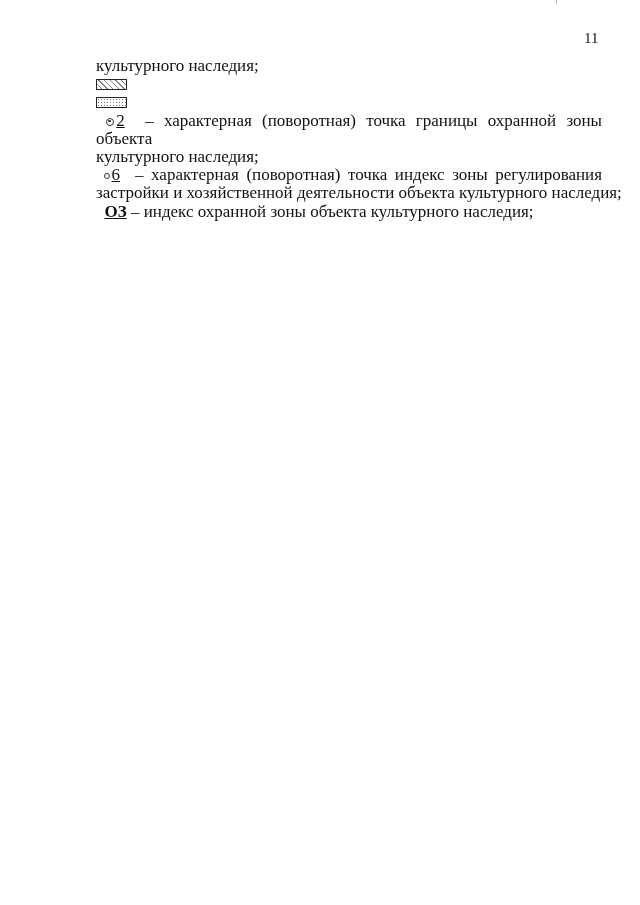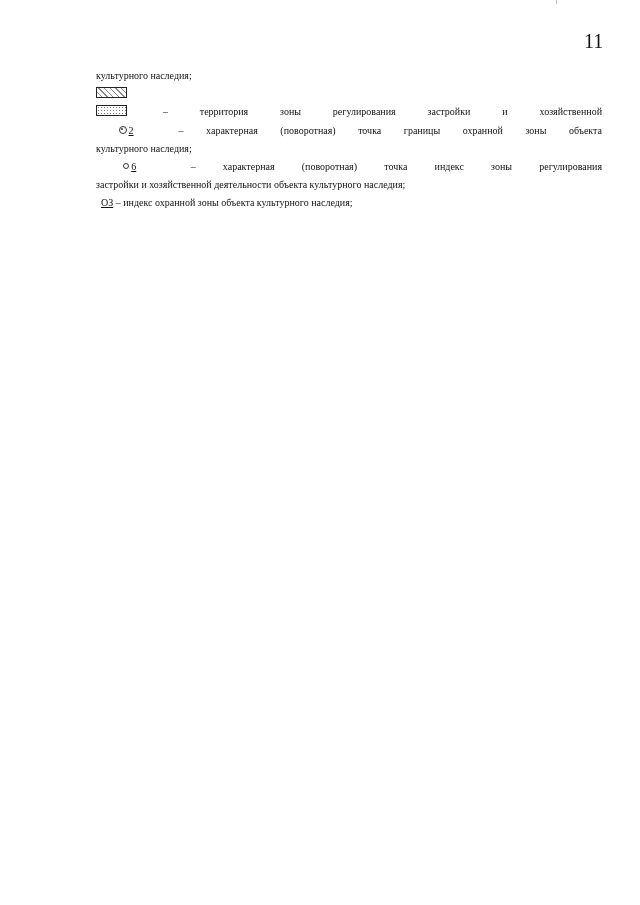--- a/index.html
+++ b/index.html
@@ -1,47 +1,46 @@
 <!DOCTYPE html>
 <html><head>
   <meta charset="utf-8">
   <style>
     html, body { margin: 0; padding: 0; background: #ffffff; }
     body { width: 640px; height: 905px; position: relative; overflow: hidden;
       font-family: "Liberation Serif", serif; color: #111; }
-    .page-num { position: absolute; top: 30px; left: 584px; font-size: 20px; }
+    .page-num { position: absolute; top: 30px; left: 584px; font-size: 15px; }
     .tick { position: absolute; top: 0; left: 556px; width: 1px; height: 4px; background: #bbb; }
-    .content { position: absolute; top: 67px; left: 96px; width: 506px; font-size: 10px; line-height: 18.2px; }
+    .content { position: absolute; top: 57px; left: 96px; width: 506px; font-size: 17px; line-height: 18.2px; }
     .line { display: block; white-space: nowrap; }
     .just { text-align: justify; text-align-last: justify; white-space: normal; }
     .swatch { display: inline-block; width: 31px; height: 11px; border: 1px solid #222; vertical-align: -1px; margin-right: 4px; box-sizing: border-box; }
     .hatch { background: repeating-linear-gradient(45deg, #fff 0 3px, #888 3px 4px); }
     .dots { background-color: #fff; background-image: radial-gradient(#777 0.7px, transparent 0.9px); background-size: 3px 3px; }
     .pt-double { display: inline-block; width: 8px; height: 8px; border: 1.5px solid #333; border-radius: 50%; box-sizing: border-box; position: relative; vertical-align: 0px; }
     .pt-double::after { content: ""; position: absolute; left: 1.2px; top: 1.2px; width: 2.6px; height: 2.6px; background: #333; border-radius: 50%; }
     .pt-single { display: inline-block; width: 6px; height: 6px; border: 1.5px solid #333; border-radius: 50%; box-sizing: border-box; vertical-align: 1px; }
     .num { text-decoration: underline; margin-left: 2px; }
-    .idx { font-weight: normal; text-decoration: underline; }
+    .idx { font-weight: bold; text-decoration: underline; }
   </style>
 </head>
 <body>
 
 <div class="tick"></div>
 <div class="page-num">11</div>
 
 <div class="content">
   <span class="line">культурного наследия;</span>
 
   <span class="line">
     <span class="swatch hatch"></span>
   </span>
 
   <span class="line just">
     <span class="swatch dots"></span>
-    <span>– территория зоны регулирования застройки и хозяйственной</span>
   </span>
 
   <span class="line just">
     &nbsp;<span class="pt-double"></span><span class="num">2</span>&nbsp;
     <span>– характерная (поворотная) точка границы охранной зоны объекта</span>
   </span>
   <span class="line">культурного наследия;</span>
 
   <span class="line just">
     &nbsp;<span class="pt-single"></span><span class="num">6</span>&nbsp;

